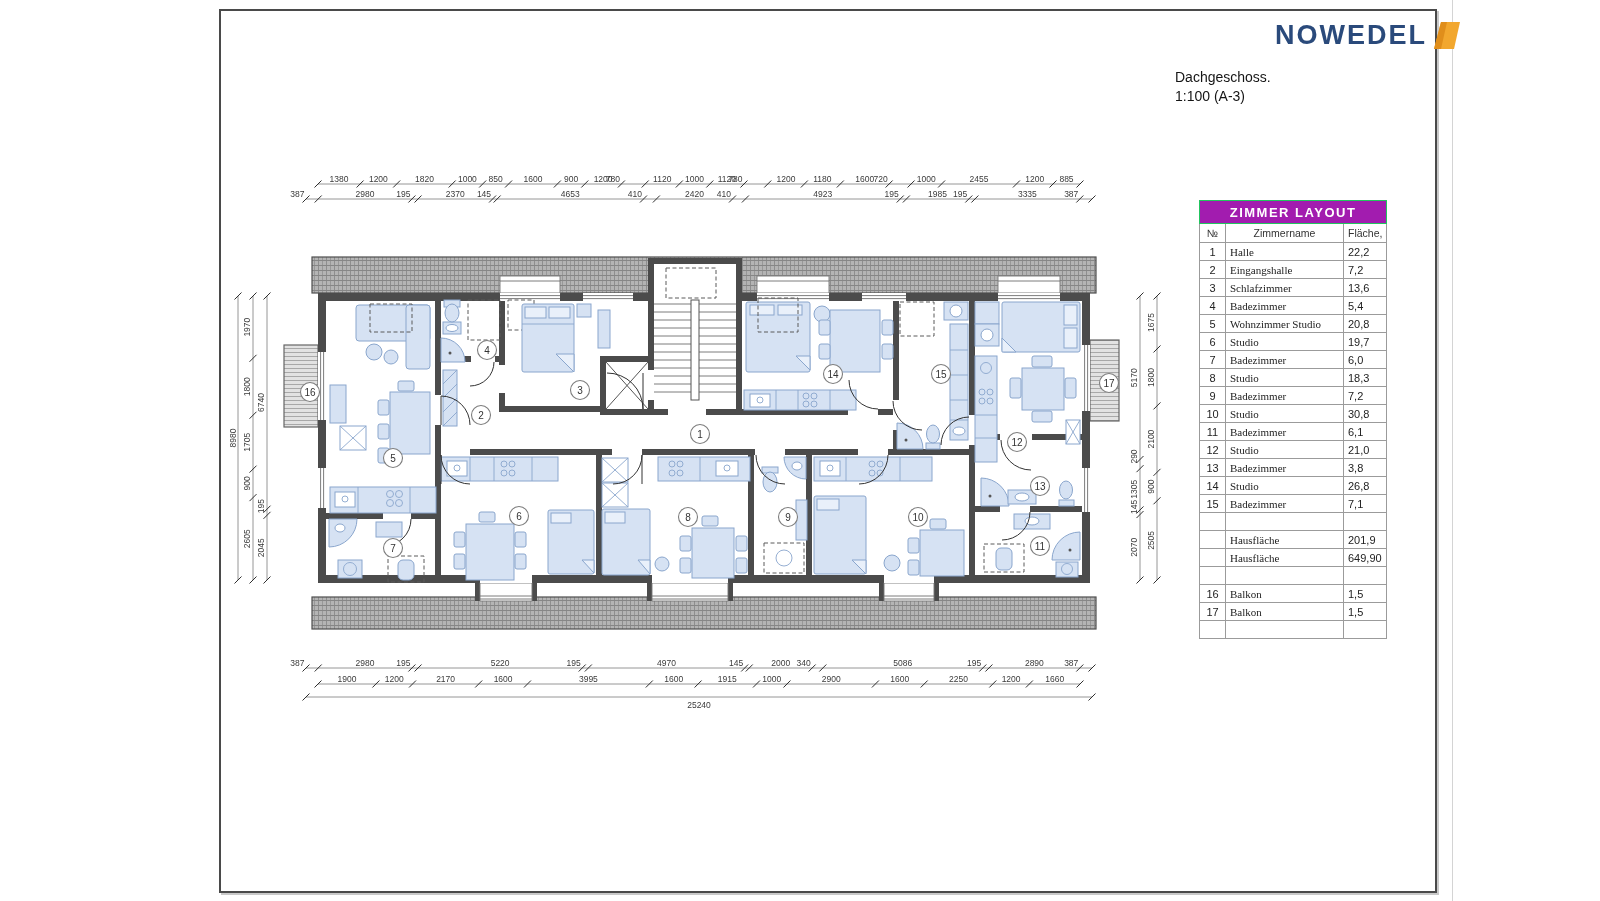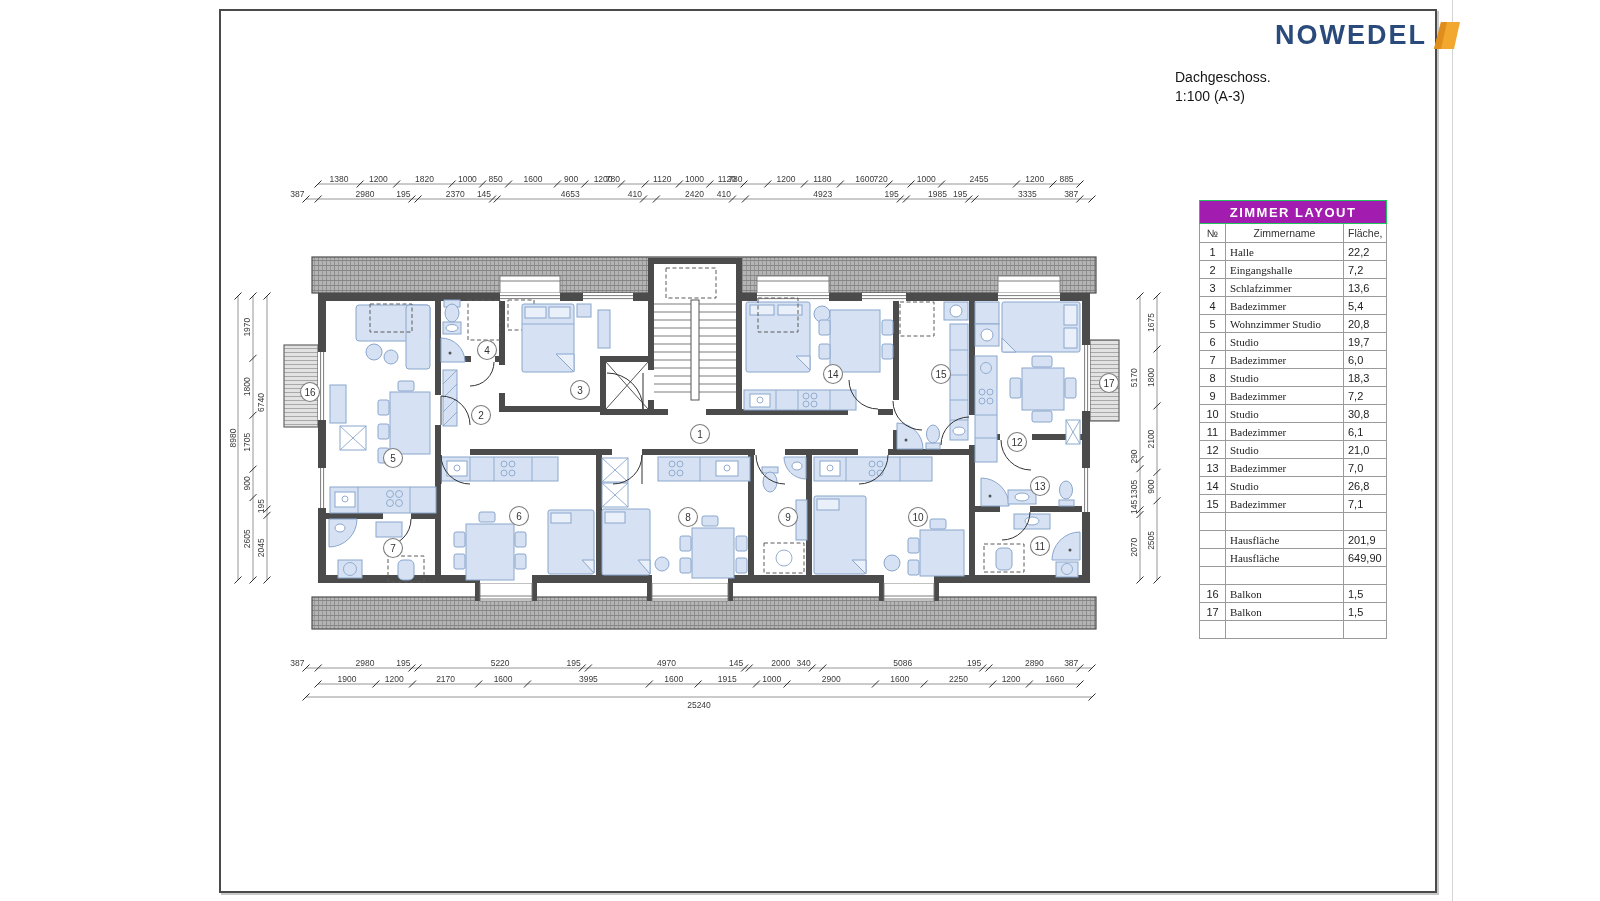--- a/index.html
+++ b/index.html
@@ -126,21 +126,21 @@
         <td class="carea">6,1</td>
       </tr>
       <tr>
         <td class="cno">12</td>
         <td class="cname">Studio</td>
         <td class="carea">21,0</td>
       </tr>
       <tr>
         <td class="cno">13</td>
         <td class="cname">Badezimmer</td>
-        <td class="carea">7,0</td>
+        <td class="carea">3,8</td>
       </tr>
       <tr>
         <td class="cno">14</td>
         <td class="cname">Studio</td>
         <td class="carea">26,8</td>
       </tr>
       <tr>
         <td class="cno">15</td>
         <td class="cname">Badezimmer</td>
         <td class="carea">7,1</td>

